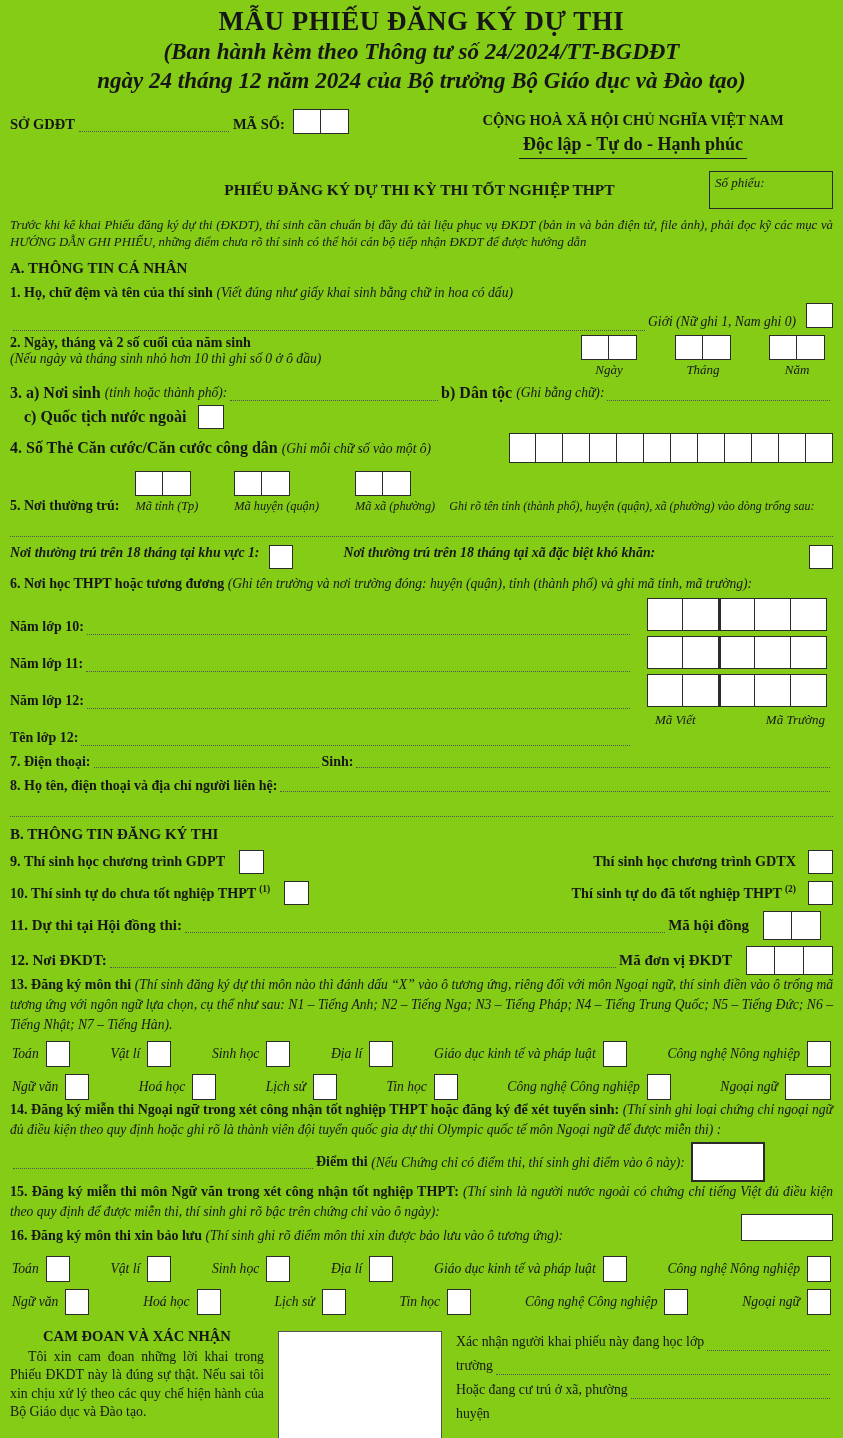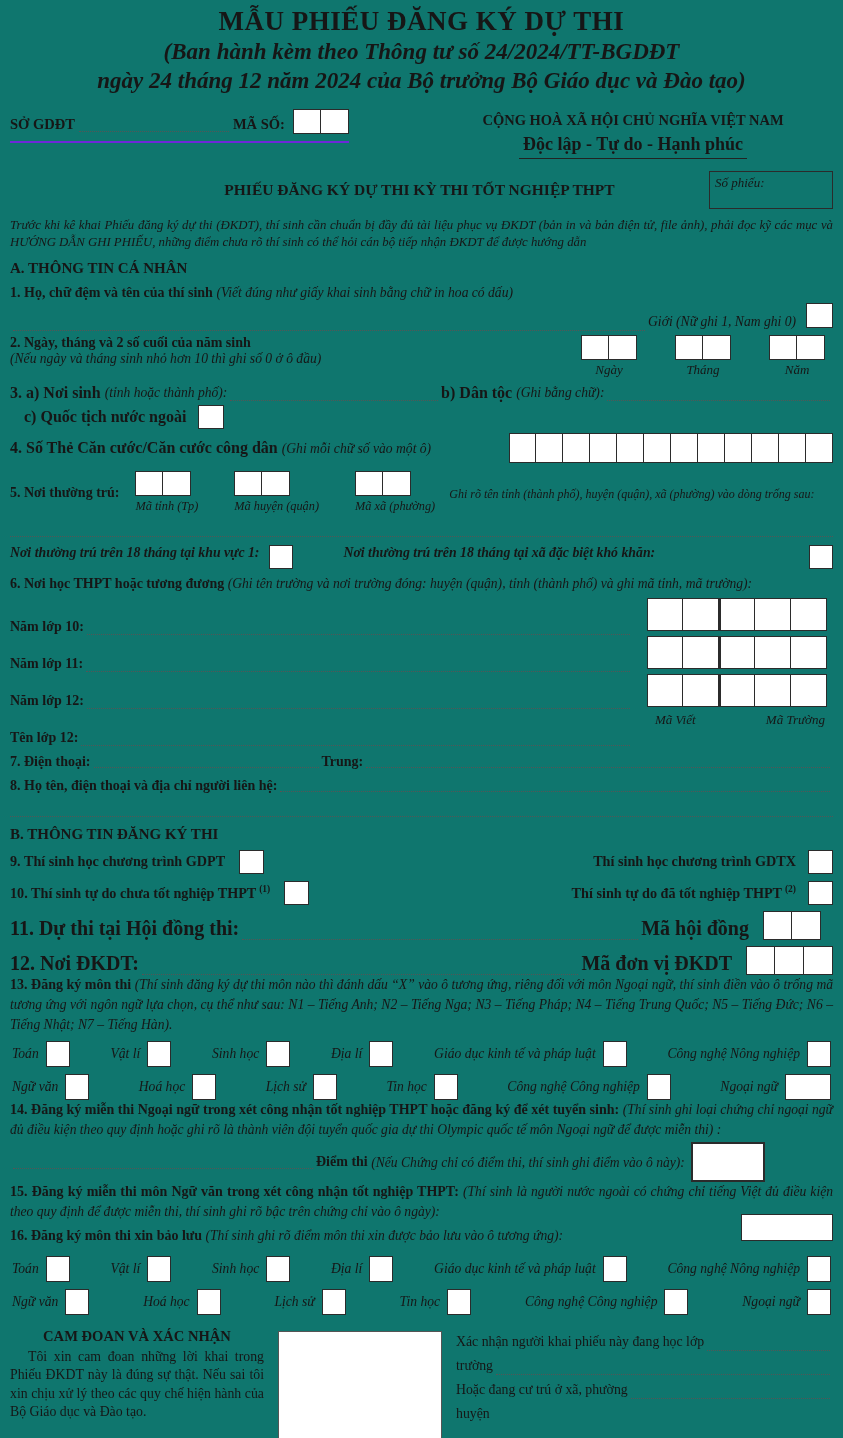--- a/index.html
+++ b/index.html
@@ -1,31 +1,31 @@
 <!DOCTYPE html>
 <html><head>
 <meta charset="utf-8">
 <style>
   html,body{margin:0;padding:0;background:#e8e8e8;}
-  .page{width:843px;height:1438px;box-sizing:border-box;background:#0f766e;color:#161616;
+  .page{width:843px;height:1438px;box-sizing:border-box;background:#84cc16;color:#161616;
         font-family:"Liberation Serif",serif;padding:4px 10px 12px 10px;overflow:hidden;position:relative;}
   .b{font-weight:bold}.i{font-style:italic}
   .title{text-align:center;font-size:27px;font-weight:bold;margin:2px 0 0;letter-spacing:.5px}
   .subtitle{text-align:center;font-style:italic;font-weight:600;font-size:23px;line-height:1.28}
   .row{display:flex;align-items:center}
   .dotfill{flex:1 1 auto;border-bottom:1.3px dotted #555;height:.95em;min-width:18px;margin:0 3px}
   .bx{width:23px;height:23px;border:1.6px solid #2b2b2b;background:#fff;flex:none;box-sizing:border-box}
   .pair{display:flex;flex:none}
   .pair .bx{width:28px;height:25px}
   .pair .bx+.bx{border-left-width:0}
   .idrow{display:flex;flex:none}
   .idrow .bx{width:27px;height:30px}
   .idrow .bx+.bx{border-left-width:0}
   .agency{display:flex;justify-content:space-between;align-items:flex-start;margin-top:16px}
-  .agency-left{display:flex;align-items:center;font-size:14.5px;font-weight:bold;border-bottom:2px solid #6d28d9;padding-bottom:4px}
+  .agency-left{display:flex;align-items:center;font-size:14.5px;font-weight:bold;border-bottom:2px solid #84cc16;padding-bottom:4px}
   .agency-left .dots{display:inline-block;width:150px;border-bottom:1.3px dotted #555;height:.95em;margin:0 4px}
   .agency-left .pair{margin-left:8px;position:relative;top:-3px}
   .nation{text-align:center;font-size:14.5px;font-weight:bold;width:400px}
   .motto{display:inline-block;font-size:18px;font-weight:bold;border-bottom:1.6px solid #222;padding:2px 4px 3px;margin-top:3px}
   .formtitle-row{display:flex;justify-content:space-between;align-items:center;margin-top:12px}
   .formtitle{flex:1;text-align:center;font-weight:bold;font-size:15.5px;padding-left:120px}
   .sophieu{width:124px;height:38px;border:1.6px solid #2b2b2b;font-style:italic;font-size:13px;
            box-sizing:border-box;padding:3px 5px;flex:none}
   .intro{font-style:italic;font-size:12.8px;line-height:1.32;margin-top:8px;text-align:justify}
   .sec-h{font-weight:bold;font-size:15px;margin-top:9px}
@@ -34,21 +34,21 @@
   .gender-row{display:flex;align-items:flex-end;margin-top:4px}
   .gender-row .bx{width:27px;height:25px;margin-left:10px;position:relative;top:-3px}
   .dob-row{display:flex;justify-content:space-between;align-items:flex-start;margin-top:4px}
   .dob-groups{display:flex;gap:38px;margin-right:8px}
   .dob-g{text-align:center}
   .dob-g .lab{font-style:italic;font-size:13px;margin-top:2px}
   .row3{display:flex;margin-top:6px}
   .qt-row{display:flex;align-items:center;margin-top:3px}
   .qt-row .bx{width:26px;height:24px;margin-left:12px}
   .row4{display:flex;align-items:center;margin-top:4px;justify-content:space-between}
-  .row5{display:flex;align-items:center;margin-top:8px}
+  .row5{display:flex;align-items:flex-end;margin-top:8px}
   .res-groups{display:flex;gap:36px;margin-left:16px}
   .res-g{text-align:center}
   .res-g .lab{font-style:italic;font-size:12.3px;margin-top:3px}
   .res-note{font-style:italic;font-size:12px;margin-left:14px;margin-top:4px;line-height:1.25}
   .fulldots{border-bottom:1.3px dotted #555;height:12px;margin-top:10px}
   .kv-row{display:flex;align-items:flex-start;margin-top:8px;font-weight:bold;font-style:italic;font-size:13.8px}
   .kv-row .bx{width:24px;height:24px;margin:0 10px}
   .sec6{display:flex;margin-top:4px}
   .sec6-left{flex:1;padding-right:14px}
   .s6row{display:flex;align-items:flex-end;height:37px;font-size:14px}
@@ -58,21 +58,21 @@
   .gcell+.gcell{border-left-width:0}
   .gcell.div{border-left:2.6px solid #2b2b2b}
   .glabels{display:flex;justify-content:space-between;font-style:italic;font-size:13px;padding:0 8px}
   .row78{display:flex;margin-top:8px;font-size:14px}
   .sep-dots{border-bottom:1.4px dotted #555;height:10px;margin-top:12px}
   .row910{display:flex;align-items:center;margin-top:7px;font-size:14.2px}
   .row910 .lgrp{display:flex;align-items:center;width:420px}
   .row910 .lgrp .bx{margin-left:14px;width:25px;height:24px}
   .row910 .rgrp{display:flex;align-items:center;flex:1;justify-content:flex-end}
   .row910 .rgrp .bx{margin-left:12px;width:25px;height:24px}
-  .row1112{display:flex;align-items:flex-end;margin-top:6px;font-size:20px}
+  .row1112{display:flex;align-items:center;margin-top:6px;font-size:15px}
   .codeboxes{display:flex;flex:none;margin-left:14px}
   .codeboxes .bx{width:29px;height:29px}
   .codeboxes .bx+.bx{border-left-width:0}
   .subj-row{display:flex;align-items:center;justify-content:space-between;margin-top:7px;
             font-style:italic;font-size:13.6px;padding:0 2px}
   .subj{display:flex;align-items:center;gap:7px}
   .subj .bx{width:24px;height:26px}
   .subj .bx.wide{width:46px}
   .p14{font-size:14px;line-height:1.42;text-align:justify}
   .score-line{display:flex;align-items:center;margin-top:2px}
@@ -287,21 +287,21 @@
       <div class="glabels">
         <span>Mã Viết</span>
         <span>Mã Trường</span>
       </div>
     </div>
   </div>
 
   <div class="row78">
     <span class="b">7. Điện thoại:</span>
     <span class="dotfill" style="max-width:225px"></span>
-    <span class="b">Trung:</span>
+    <span class="b">Sinh:</span>
     <span class="dotfill"></span>
   </div>
 
   <div class="row78">
     <span class="b">8. Họ tên, điện thoại và địa chỉ người liên hệ:</span>
     <span class="dotfill"></span>
   </div>
 
   <div class="sep-dots"></div>
 

